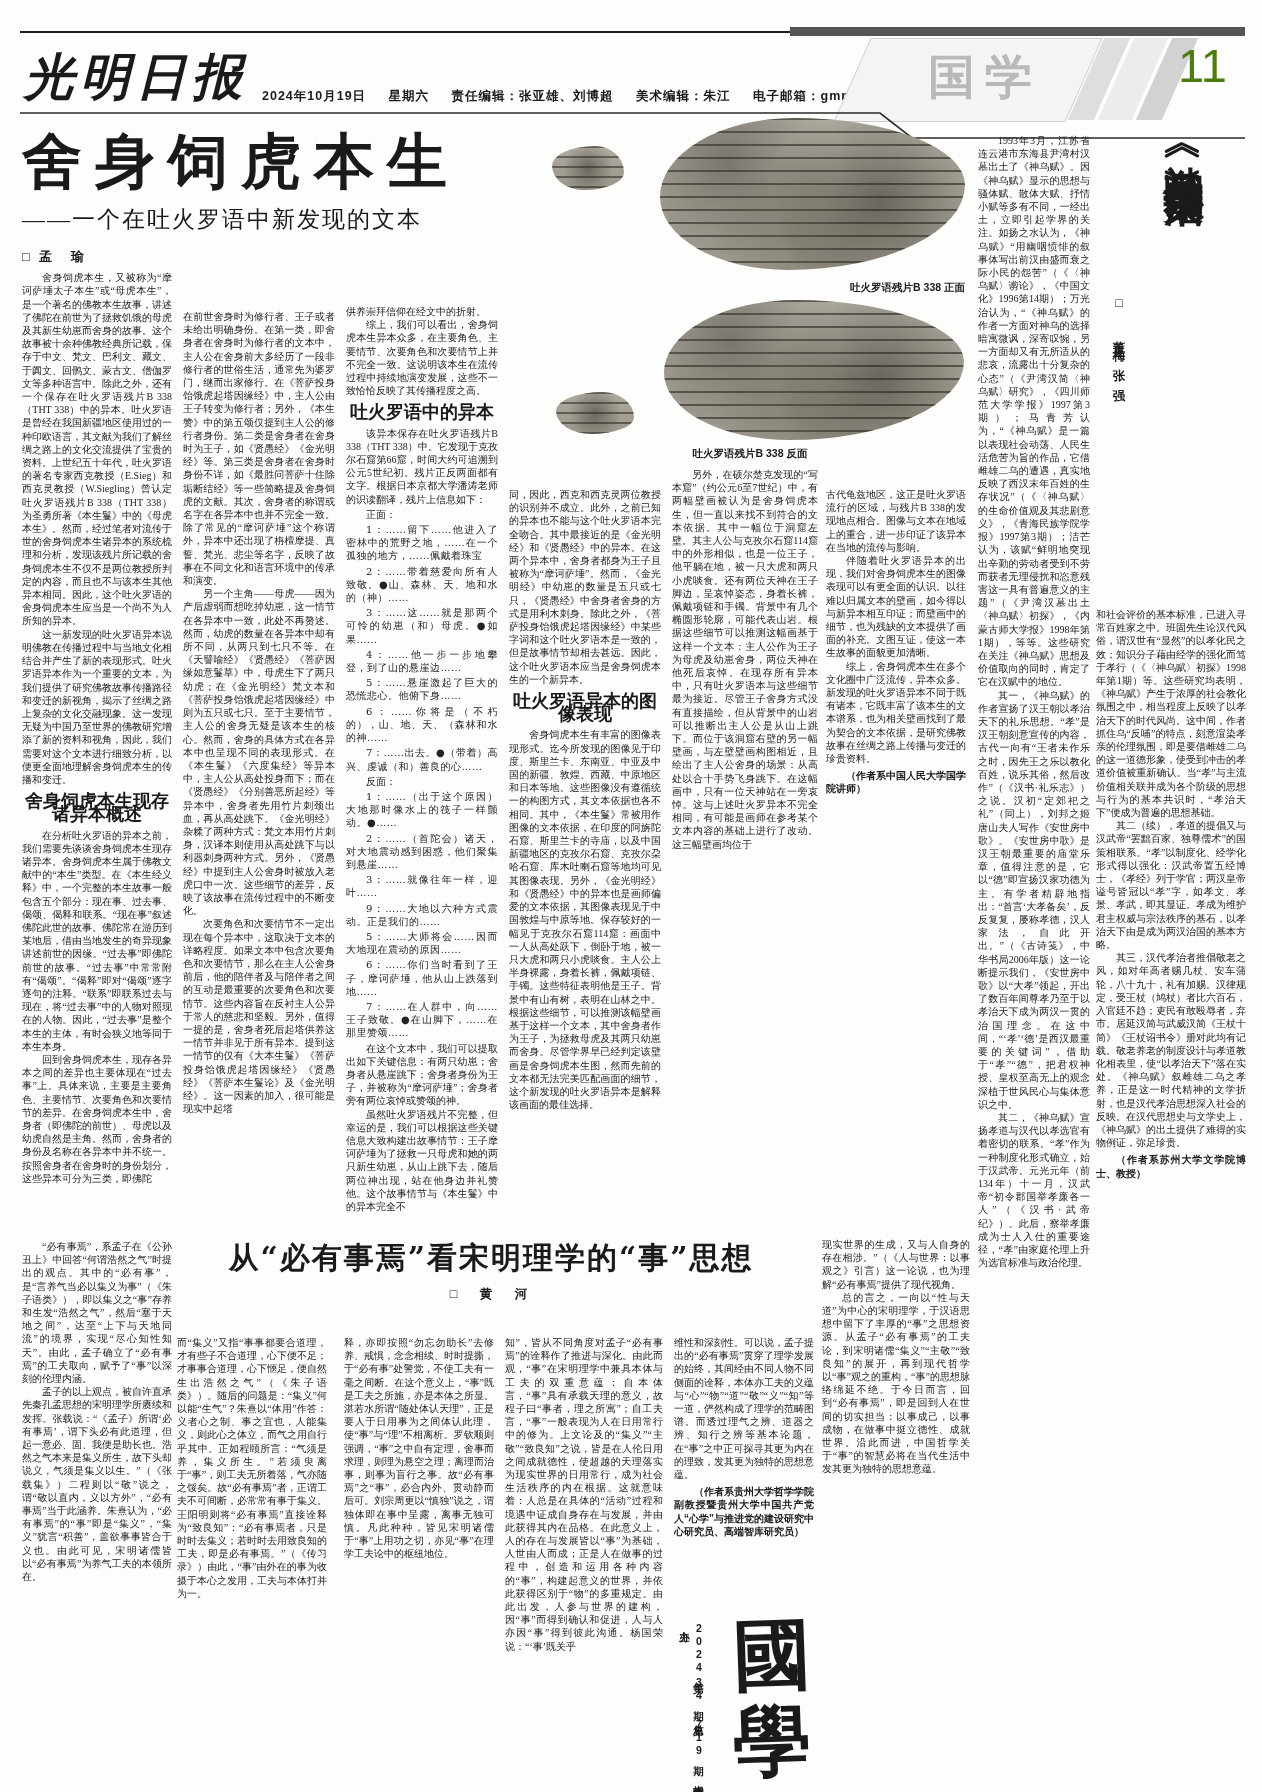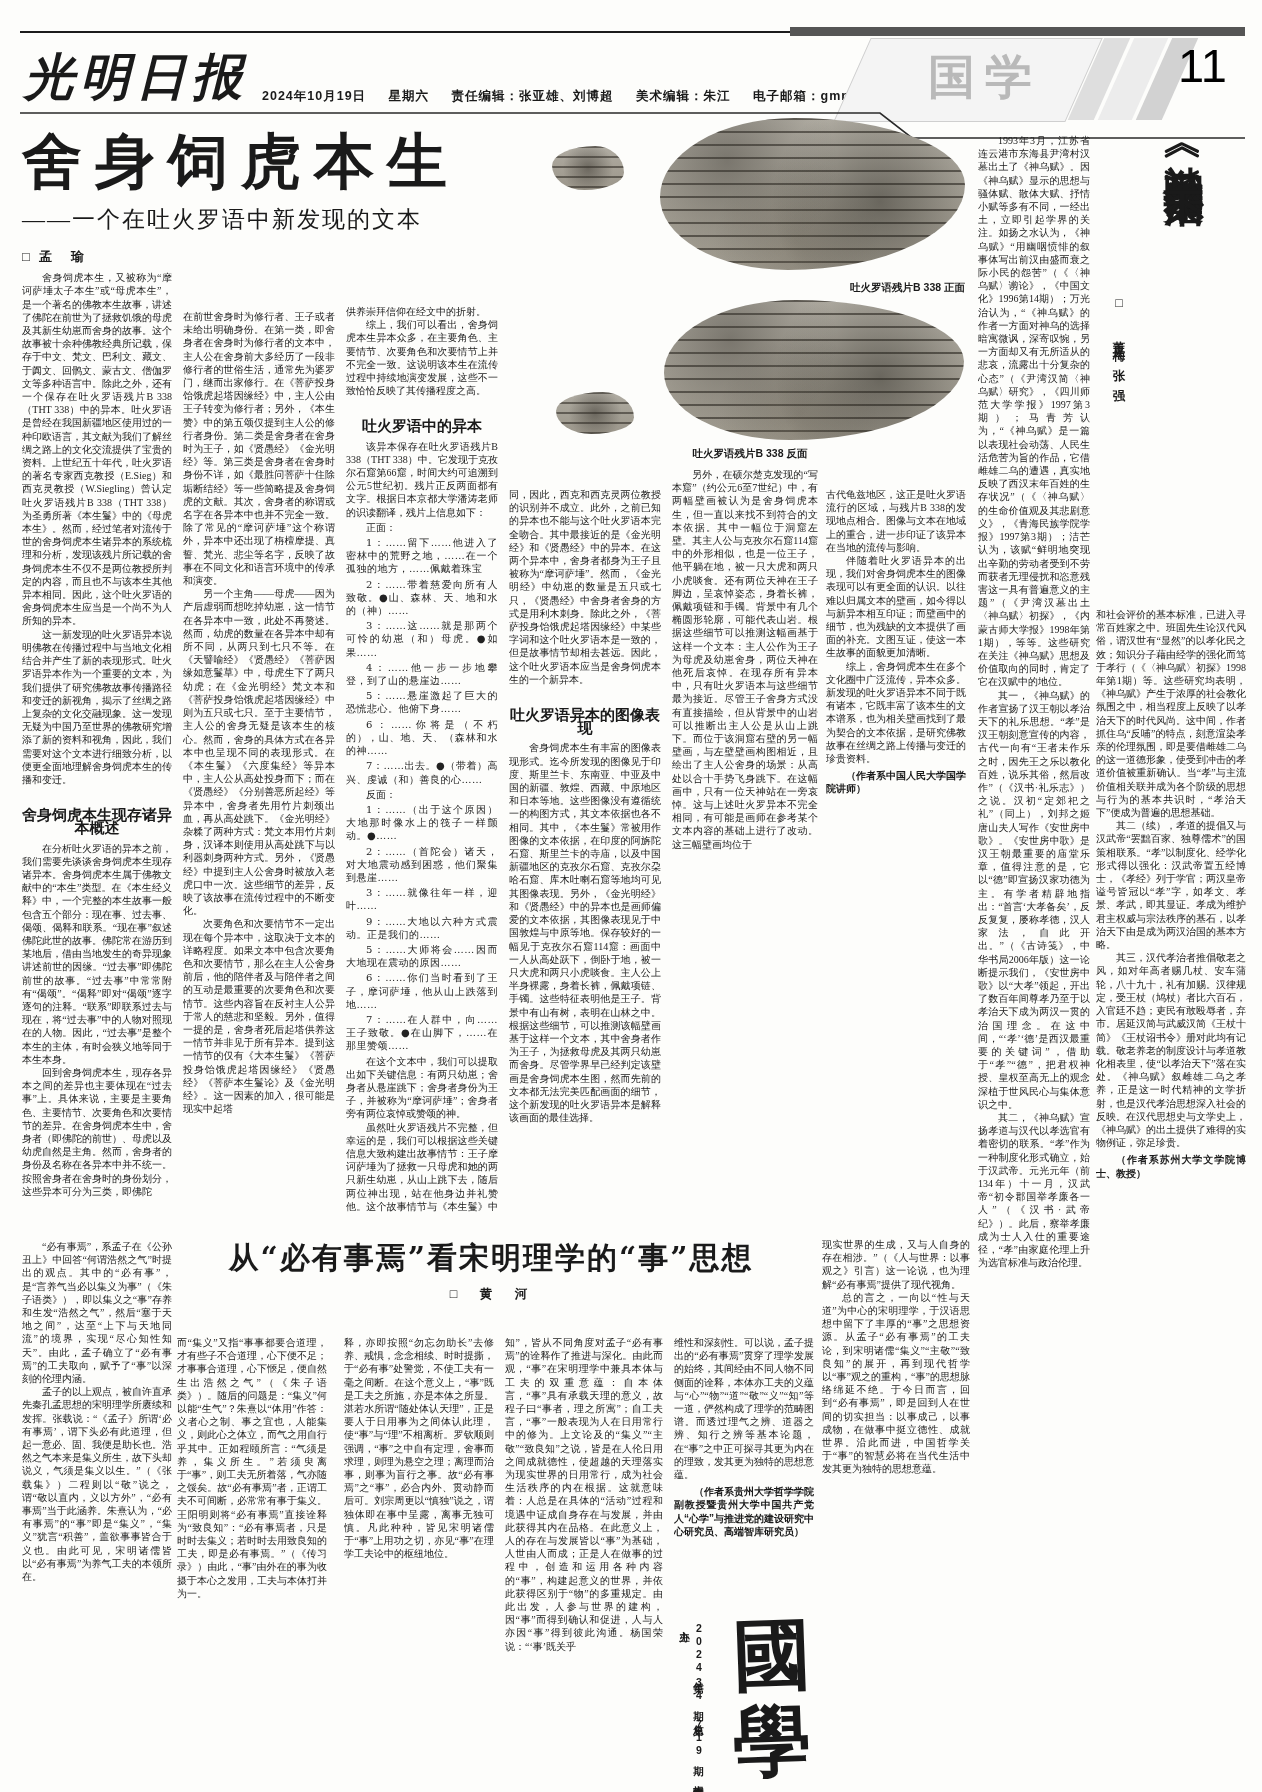--- a/index.html
+++ b/index.html
@@ -13,33 +13,33 @@
   .dateline{position:absolute;left:262px;top:88px;font-size:12.5px;font-weight:bold;
         font-family:"Liberation Sans", sans-serif;letter-spacing:1px;}
   .dateline span{margin-right:18px;}
   .band-par{position:absolute;top:38px;height:82px;transform:skewX(-24deg);}
   .par-main{left:852px;width:230px;background:#f4f4f4;border:1px solid #cfcfcf;}
   .par-s1{left:1086px;width:26px;background:#dedede;}
   .par-s2{left:1116px;width:34px;background:#ececec;}
   .par-s3{left:1154px;width:26px;background:#d2d2d2;}
   .section-label{position:absolute;left:928px;top:46px;font-size:47px;font-weight:900;color:#b9b9b9;
         letter-spacing:10px;}
-  .page-number{position:absolute;left:1178px;top:38px;font-size:47px;color:#000000;
+  .page-number{position:absolute;left:1178px;top:38px;font-size:47px;color:#4d7c0f;
         font-family:"Liberation Sans", sans-serif;}
   .mast-svg{position:absolute;left:0;top:0;}
   
   .m-title{position:absolute;left:22px;top:122px;font-size:60px;font-weight:900;letter-spacing:13px;
         font-family:"DejaVu Serif", serif;}
   .m-sub{position:absolute;left:22px;top:204px;font-size:23px;letter-spacing:2px;}
   .byline{font-size:13px;font-weight:bold;margin-bottom:8px;letter-spacing:3px;}
   
   .col{position:absolute;overflow:hidden;text-align:justify;font-size:10px;line-height:13.2px;}
   .b-p{text-indent:2em;}
   .b-pc{text-indent:0;margin-top:20px;}
-  .b-h{font-weight:bold;font-size:15px;text-align:center;text-indent:0;margin:22px 0 7px 0;
+  .b-h{font-weight:bold;font-size:18px;text-align:center;text-indent:0;margin:9px 0 7px 0;
        font-family:"Liberation Sans", sans-serif;}
   .b-v{font-family:"DejaVu Serif", serif;letter-spacing:.5px;text-indent:2em;margin:2px 0;color:#222;}
   .b-vh{text-indent:2em;margin:2px 0;}
   .b-note{font-weight:bold;text-indent:2em;margin-top:4px;font-family:"Liberation Sans", sans-serif;}
   
   .ms{position:absolute;
       background:
         radial-gradient(circle at 22% 28%, rgba(55,52,46,.45), transparent 42%),
         radial-gradient(circle at 72% 55%, rgba(40,38,32,.5), transparent 46%),
         radial-gradient(circle at 45% 82%, rgba(88,82,70,.35), transparent 40%),

